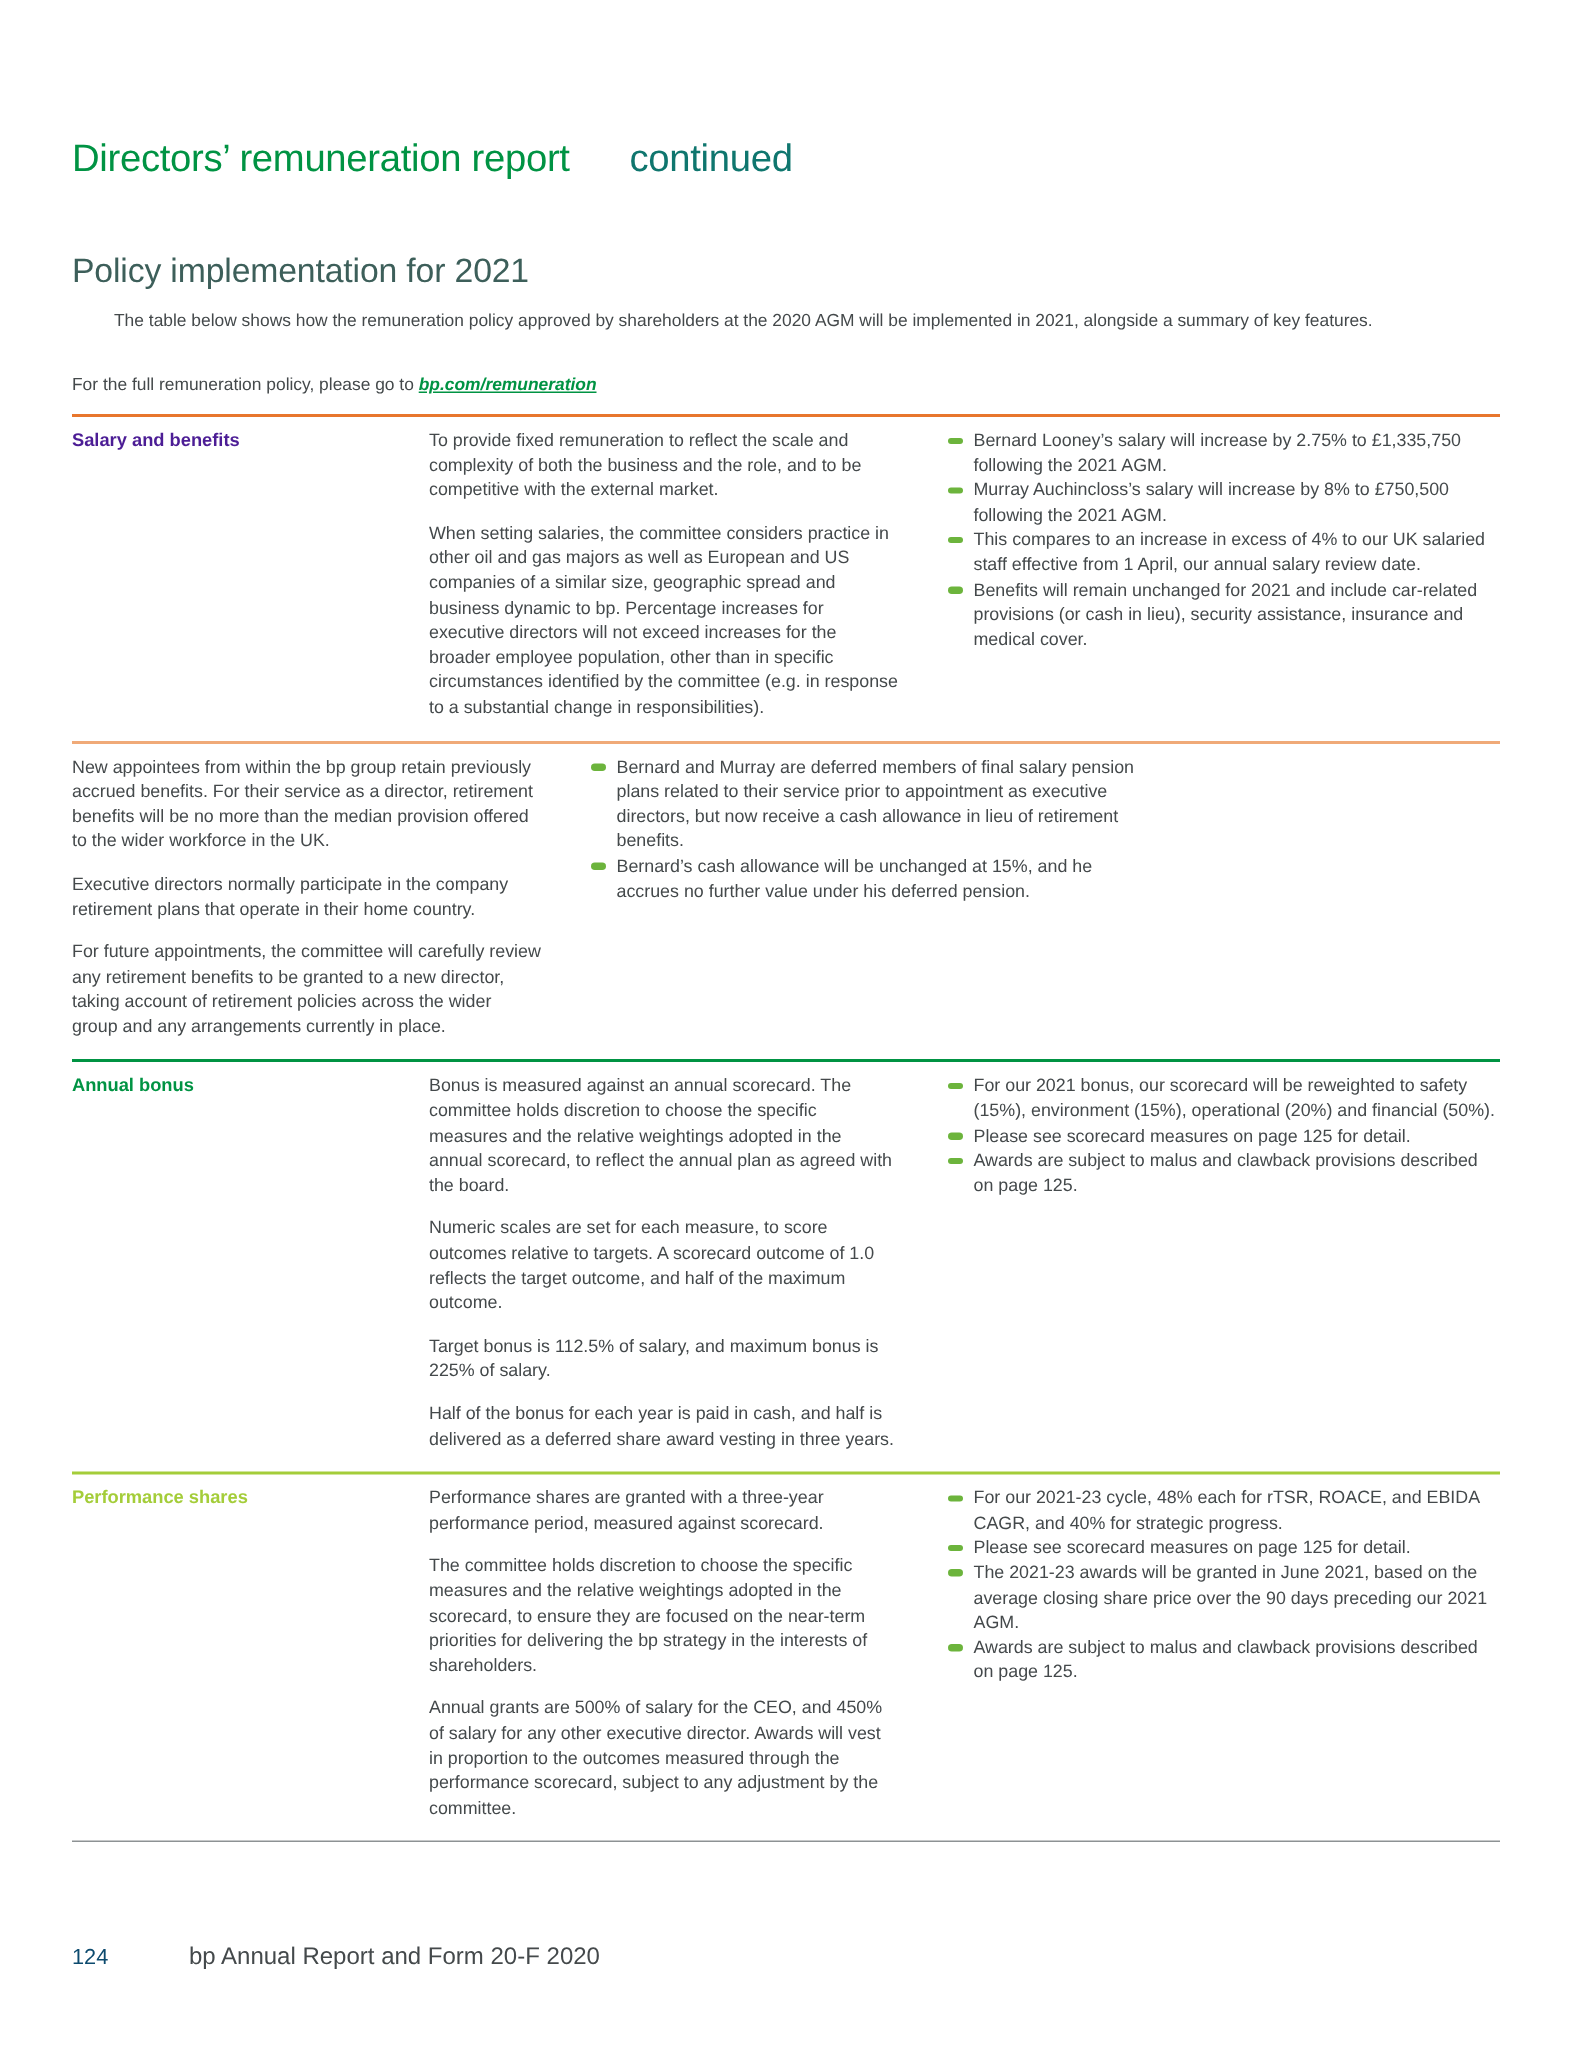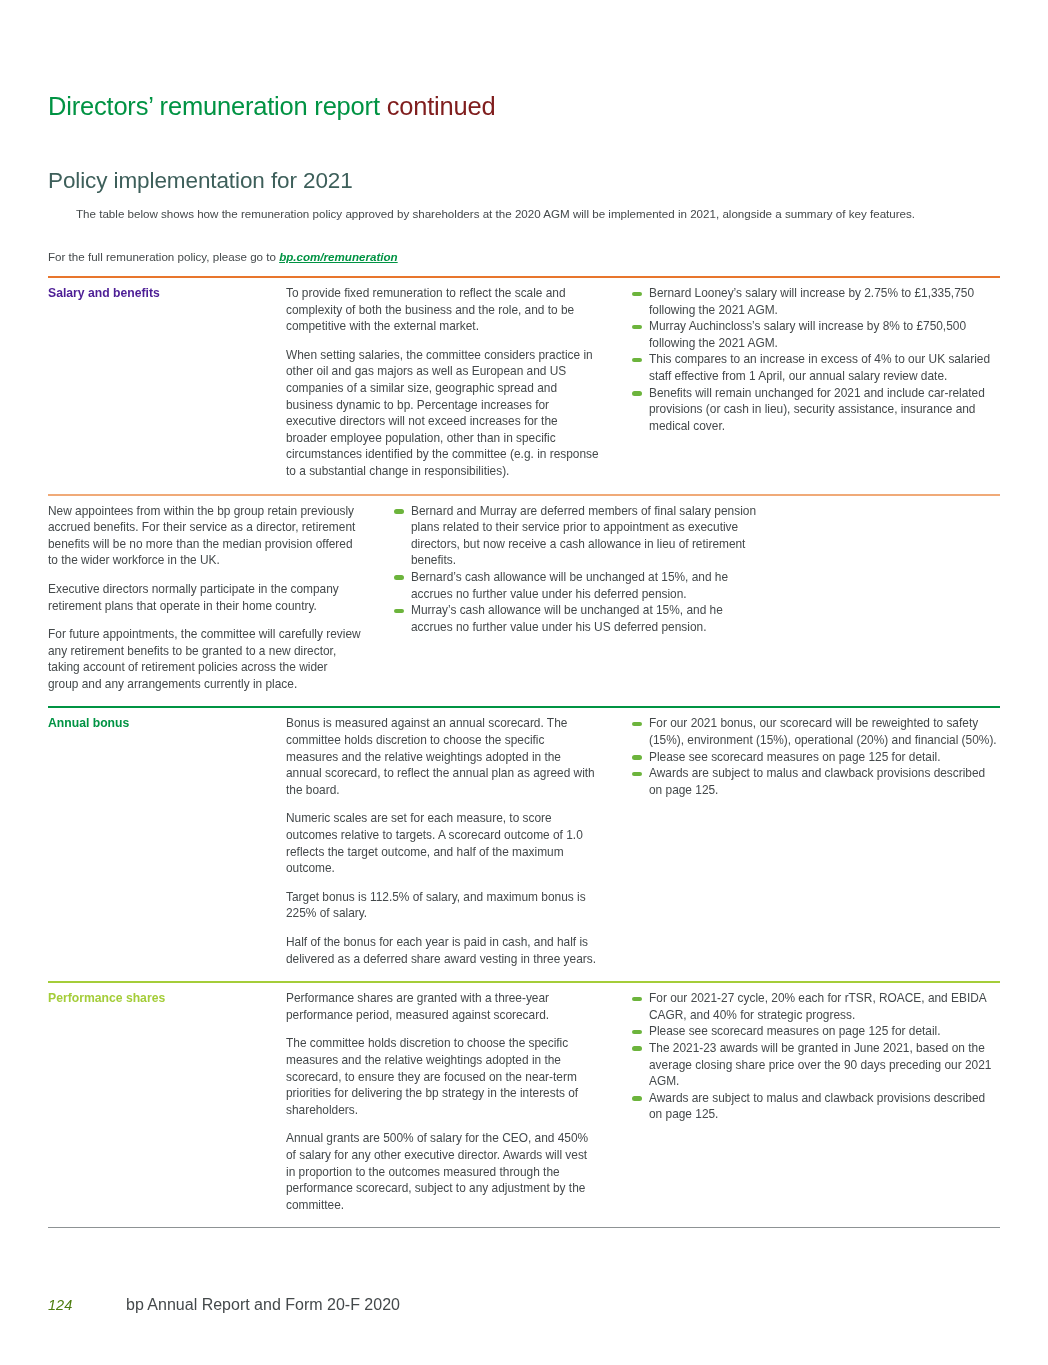--- a/index.html
+++ b/index.html
@@ -34,21 +34,22 @@
     position: absolute;
     left: 0;
     top: 92px;
     font-size: 25.5px;
     font-weight: 400;
     color: #009343;
     letter-spacing: -0.2px;
     white-space: nowrap;
   }
   .doc-title .cont {
-    color: #7f1d1d;
+    color: #0f766e;
+    margin-left: 33px;
   }
   .section-title {
     position: absolute;
     left: 0;
     top: 168px;
     font-size: 22.5px;
     font-weight: 400;
     color: #3d5f5a;
     letter-spacing: -0.1px;
     white-space: nowrap;
@@ -172,24 +173,23 @@
   .footer {
     position: absolute;
     left: 48px;
     top: 1296px;
     width: 952px;
     display: flex;
     align-items: baseline;
   }
   .page-number {
     font-size: 14.5px;
-    color: #4d7c0f;
+    color: #0c4a6e;
     width: 78px;
     flex: 0 0 78px;
-    font-style: italic;
   }
   .footer-text {
     font-size: 16px;
     color: #44494b;
   }
 </style>
 </head>
 <body>
 
 <div class="page">
@@ -226,21 +226,20 @@
       <div class="row r-retirement row-pad-retirement">
         <div class="col-mid">
           <p>New appointees from within the bp group retain previously accrued benefits. For their service as a director, retirement benefits will be no more than the median provision offered to the wider workforce in the UK.</p>
           <p>Executive directors normally participate in the company retirement plans that operate in their home country.</p>
           <p>For future appointments, the committee will carefully review any retirement benefits to be granted to a new director, taking account of retirement policies across the wider group and any arrangements currently in place.</p>
         </div>
         <div class="col-right">
           <ul class="bullets">
             <li><span class="marker"></span><span>Bernard and Murray are deferred members of final salary pension plans related to their service prior to appointment as executive directors, but now receive a cash allowance in lieu of retirement benefits.</span></li>
             <li><span class="marker"></span><span>Bernard’s cash allowance will be unchanged at 15%, and he accrues no further value under his deferred pension.</span></li>
-            <li><span class="marker"></span><span>Murray’s cash allowance will be unchanged at 15%, and he accrues no further value under his US deferred pension.</span></li>
           </ul>
         </div>
       </div>
 
       <div class="row r-bonus row-pad-bonus">
         <div class="col-label">
           <div class="row-label">Annual bonus</div>
         </div>
         <div class="col-mid">
           <p>Bonus is measured against an annual scorecard. The committee holds discretion to choose the specific measures and the relative weightings adopted in the annual scorecard, to reflect the annual plan as agreed with the board.</p>
@@ -261,21 +260,21 @@
         <div class="col-label">
           <div class="row-label">Performance shares</div>
         </div>
         <div class="col-mid">
           <p>Performance shares are granted with a three-year performance period, measured against scorecard.</p>
           <p>The committee holds discretion to choose the specific measures and the relative weightings adopted in the scorecard, to ensure they are focused on the near-term priorities for delivering the bp strategy in the interests of shareholders.</p>
           <p>Annual grants are 500% of salary for the CEO, and 450% of salary for any other executive director. Awards will vest in proportion to the outcomes measured through the performance scorecard, subject to any adjustment by the committee.</p>
         </div>
         <div class="col-right">
           <ul class="bullets">
-            <li><span class="marker"></span><span>For our 2021-27 cycle, 20% each for rTSR, ROACE, and EBIDA CAGR, and 40% for strategic progress.</span></li>
+            <li><span class="marker"></span><span>For our 2021-23 cycle, 48% each for rTSR, ROACE, and EBIDA CAGR, and 40% for strategic progress.</span></li>
             <li><span class="marker"></span><span>Please see scorecard measures on page 125 for detail.</span></li>
             <li><span class="marker"></span><span>The 2021-23 awards will be granted in June 2021, based on the average closing share price over the 90 days preceding our 2021 AGM.</span></li>
             <li><span class="marker"></span><span>Awards are subject to malus and clawback provisions described on page 125.</span></li>
           </ul>
         </div>
       </div>
 
       <div class="table-bottom-rule"></div>
     </div>
 

